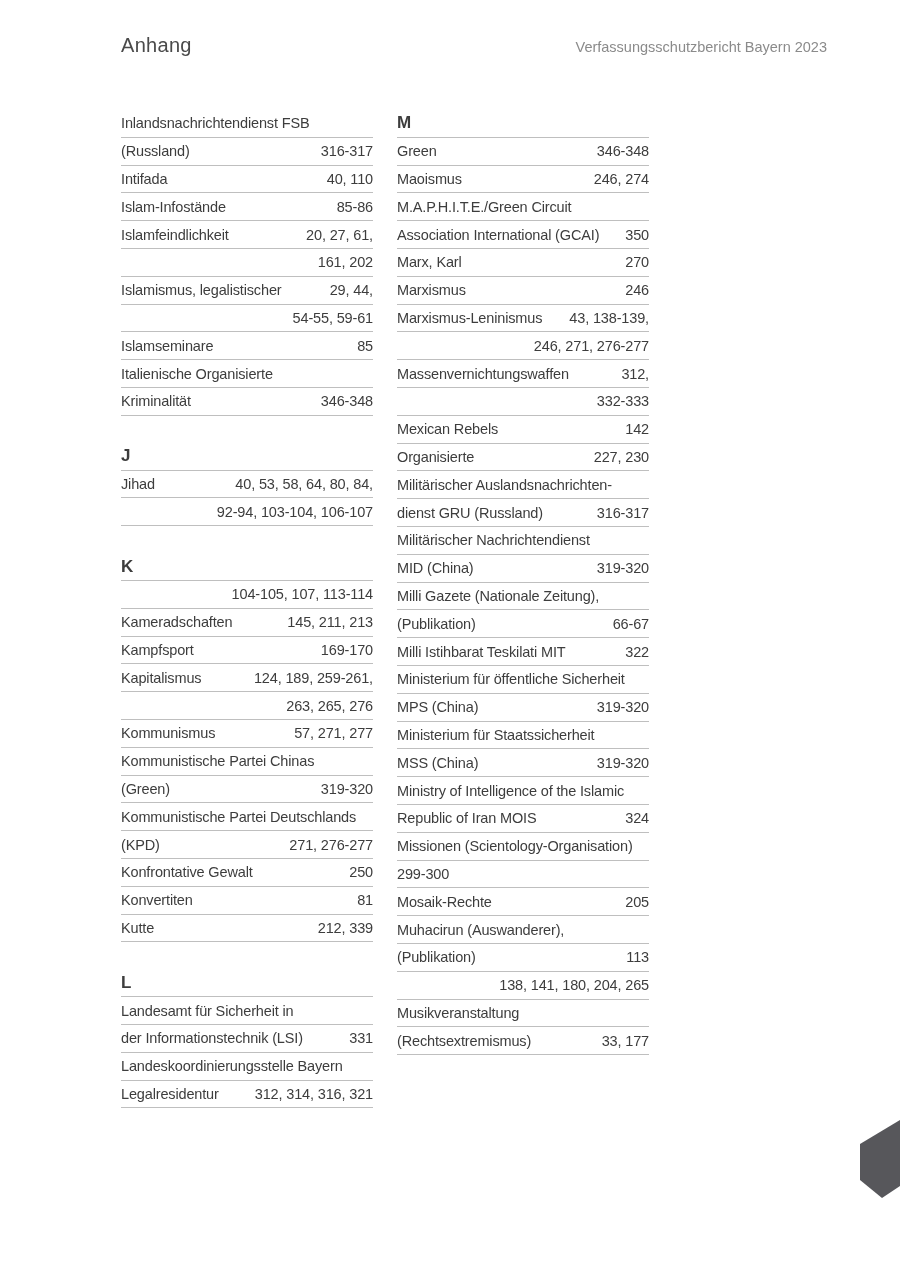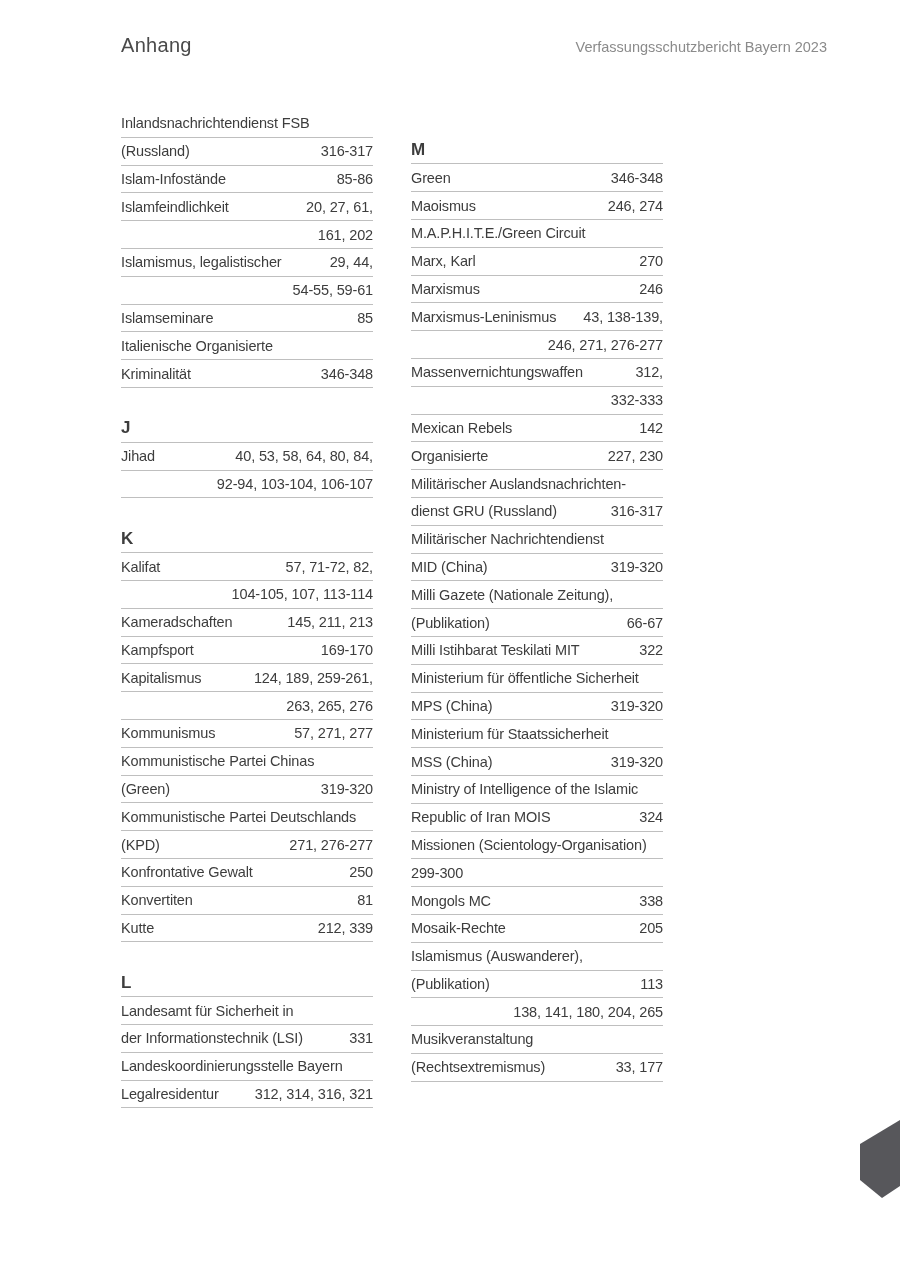--- a/index.html
+++ b/index.html
@@ -13,21 +13,21 @@
 
   .page-header {
     position: absolute; top: 34px; left: 121px; width: 706px;
     display: flex; justify-content: space-between; align-items: baseline;
   }
   .header-left { font-size: 20px; color: #4a4a4a; letter-spacing: 0.3px; }
   .header-right { font-size: 14.5px; color: #8b8b8b; }
 
   .index-body {
     position: absolute; top: 110px; left: 121px;
-    display: flex; gap: 38px; align-items: center;
+    display: flex; gap: 24px;
   }
   .col { width: 252px; }
 
   .row {
     height: 27.8px;
     display: flex; justify-content: space-between; align-items: center;
     border-bottom: 1px solid #bfbfbf;
     font-size: 14.5px; letter-spacing: -0.15px; color: #3d3d3d;
   }
   .row .term  { white-space: nowrap; }
@@ -58,20 +58,24 @@
     <div class="col">
         <div class="row entry-row">
           <span class="term">Inlandsnachrichtendienst FSB</span>
           <span class="pages"></span>
         </div>
         <div class="row entry-row">
           <span class="term">(Russland)</span>
           <span class="pages">316-317</span>
         </div>
         <div class="row entry-row">
+          <span class="term">Intifada</span>
+          <span class="pages">40, 110</span>
+        </div>
+        <div class="row entry-row">
           <span class="term">Islam-Infostände</span>
           <span class="pages">85-86</span>
         </div>
         <div class="row entry-row">
           <span class="term">Islamfeindlichkeit</span>
           <span class="pages">20, 27, 61,</span>
         </div>
         <div class="row entry-row">
           <span class="term"></span>
           <span class="pages">161, 202</span>
@@ -102,24 +106,20 @@
         <div class="row entry-row">
           <span class="term">Jihad</span>
           <span class="pages">40, 53, 58, 64, 80, 84,</span>
         </div>
         <div class="row entry-row">
           <span class="term"></span>
           <span class="pages">92-94, 103-104, 106-107</span>
         </div>
         <div class="row section-row">
           <span class="section-letter">K</span>
-        </div>
-        <div class="row entry-row">
-          <span class="term">Kalifat</span>
-          <span class="pages">57, 71-72, 82,</span>
         </div>
         <div class="row entry-row">
           <span class="term"></span>
           <span class="pages">104-105, 107, 113-114</span>
         </div>
         <div class="row entry-row">
           <span class="term">Kameradschaften</span>
           <span class="pages">145, 211, 213</span>
         </div>
         <div class="row entry-row">
@@ -196,20 +196,24 @@
         </div>
         <div class="row entry-row">
           <span class="term">Maoismus</span>
           <span class="pages">246, 274</span>
         </div>
         <div class="row entry-row">
           <span class="term">M.A.P.H.I.T.E./Green Circuit</span>
           <span class="pages"></span>
         </div>
         <div class="row entry-row">
+          <span class="term">Association International (GCAI)</span>
+          <span class="pages">350</span>
+        </div>
+        <div class="row entry-row">
           <span class="term">Marx, Karl</span>
           <span class="pages">270</span>
         </div>
         <div class="row entry-row">
           <span class="term">Marxismus</span>
           <span class="pages">246</span>
         </div>
         <div class="row entry-row">
           <span class="term">Marxismus-Leninismus</span>
           <span class="pages">43, 138-139,</span>
@@ -288,29 +292,25 @@
         </div>
         <div class="row entry-row">
           <span class="term">Missionen (Scientology-Organisation)</span>
           <span class="pages"></span>
         </div>
         <div class="row entry-row">
           <span class="term">299-300</span>
           <span class="pages"></span>
         </div>
         <div class="row entry-row">
-          <span class="term">Mongols MC</span>
-          <span class="pages">338</span>
-        </div>
-        <div class="row entry-row">
           <span class="term">Mosaik-Rechte</span>
           <span class="pages">205</span>
         </div>
         <div class="row entry-row">
-          <span class="term">Islamismus (Auswanderer),</span>
+          <span class="term">Muhacirun (Auswanderer),</span>
           <span class="pages"></span>
         </div>
         <div class="row entry-row">
           <span class="term">(Publikation)</span>
           <span class="pages">113</span>
         </div>
         <div class="row entry-row">
           <span class="term"></span>
           <span class="pages">138, 141, 180, 204, 265</span>
         </div>

